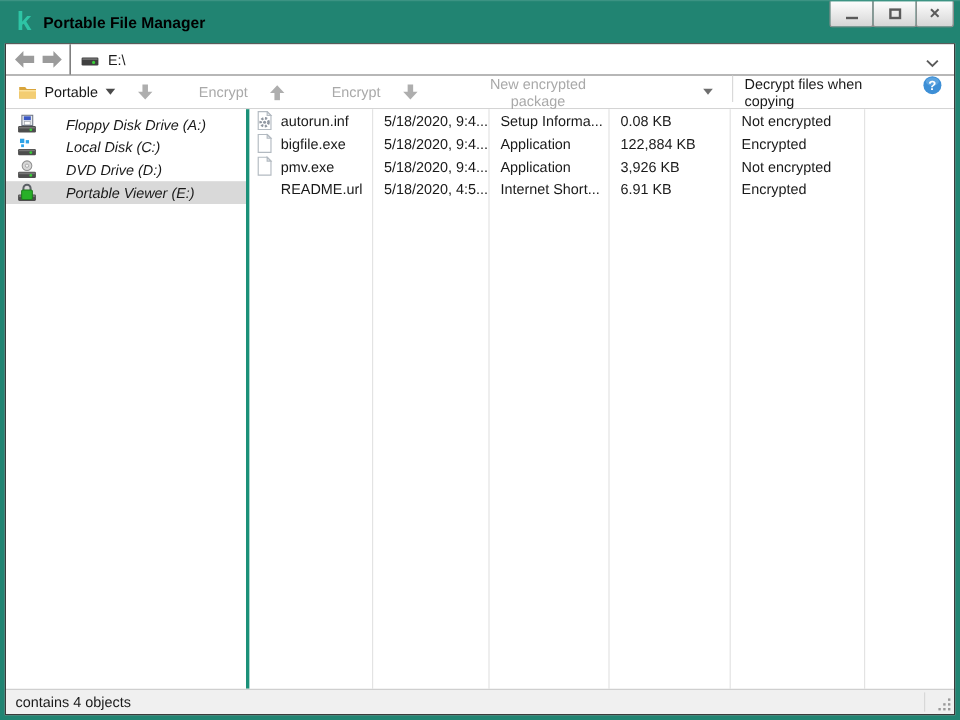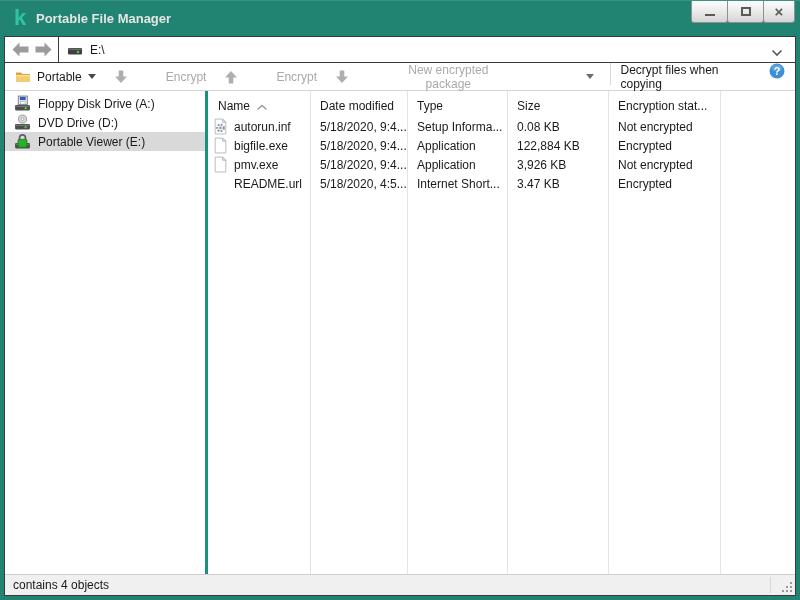--- a/index.html
+++ b/index.html
@@ -5,21 +5,21 @@
   * { margin:0; padding:0; box-sizing:border-box; }
   html,body { width:800px; height:600px; overflow:hidden; }
   body { font-family:"Liberation Sans","DejaVu Sans",sans-serif; font-size:12px; color:#1a1a1a; }
 
   .window { position:absolute; inset:0; background:#218472; }
 
   
   .titlebar { position:relative; height:36px; background:#218472; border-top:1px solid rgba(255,255,255,.12); }
   .logo { position:absolute; left:9px; top:4px; width:22px; height:26px;
           font-weight:bold; font-size:22px; line-height:26px; color:#2ec4a5; text-align:center; }
-  .title { position:absolute; left:36px; top:0; line-height:36px; color:#e5e5e5;
+  .title { position:absolute; left:36px; top:0; line-height:36px; color:#000000;
            font-weight:bold; font-size:13px; }
   .controls { position:absolute; top:0; right:5px; display:flex; }
   .winbtn { width:37px; height:22px; border:1px solid #8f8f8f; border-top:none; margin-left:-1px;
             background:linear-gradient(#fdfdfd,#e8e8e8 55%,#d5d5d5); border-radius:0 0 3px 3px;
             display:flex; align-items:center; justify-content:center; cursor:pointer; padding:0; }
   .winbtn:last-child { width:32px; }
   .glyph-min { width:10px; height:2px; background:#5a5a5a; margin-top:6px; }
   .glyph-max { width:10px; height:9px; border:2px solid #5a5a5a; }
   .glyph-close { color:#5a5a5a; font-size:15px; font-weight:bold; line-height:15px; }
 
@@ -46,21 +46,21 @@
            border-top:5px solid #4a4a4a; display:inline-block; }
   .caret.far { margin-left:38px; border-top-color:#6e6e6e; }
   .tool-right { margin-left:auto; display:flex; align-items:flex-start; }
   .vsep { width:1px; height:22px; background:#d9d9d9; margin-right:10px; }
   .tool-right .label { margin-right:10px; }
   .helpbtn { width:16px; height:16px; display:inline-flex; cursor:pointer; }
 
   
   .main { flex:1; display:flex; min-height:0; }
   .sidebar { width:200px; flex:none; padding-top:3px; background:#fff; }
-  .sideitem { height:19px; display:flex; align-items:center; gap:7px; padding-left:9px; cursor:pointer; }
+  .sideitem { height:19px; display:flex; align-items:center; gap:24px; padding-left:9px; cursor:pointer;font-style:italic; }
   .sideitem.sel { background:#d9d9d9; }
   .sideitem svg { flex:none; }
   .pane-sep { width:3px; flex:none; background:#1b9179; }
 
   .filelist { flex:1; position:relative; background:#fff; min-width:0; }
   .colline { position:absolute; top:0; bottom:0; width:1px; background:#e3e3e3; }
   .lheader { position:relative; display:grid; grid-template-columns:102px 97px 100px 101px 112px 1fr;
              height:26px; align-items:end; }
   .hcell { padding:0 0 4px 10px; cursor:pointer; position:relative; }
   .sortcaret { position:absolute; left:48px; top:1px; width:12px; height:7px; }
@@ -253,20 +253,26 @@
 
       <div class="sidebar">
         <div class="sideitem">
           <svg width="17" height="17">
               <use href="#floppy-drive-icon"></use>
             </svg>
           <span>Floppy Disk Drive (A:)</span>
         </div>
         <div class="sideitem">
           <svg width="17" height="17">
+              <use href="#local-disk-icon"></use>
+            </svg>
+          <span>Local Disk (C:)</span>
+        </div>
+        <div class="sideitem">
+          <svg width="17" height="17">
               <use href="#dvd-drive-icon"></use>
             </svg>
           <span>DVD Drive (D:)</span>
         </div>
         <div class="sideitem sel">
           <svg width="17" height="17">
               <use href="#locked-drive-icon"></use>
             </svg>
           <span>Portable Viewer (E:)</span>
         </div>
@@ -274,33 +280,20 @@
 
       <div class="pane-sep"></div>
 
       <div class="filelist">
         <span class="colline" style="left:102px"></span>
         <span class="colline" style="left:199px"></span>
         <span class="colline" style="left:299px"></span>
         <span class="colline" style="left:400px"></span>
         <span class="colline" style="left:512px"></span>
 
-        <div class="lheader">
-          <span class="hcell">
-            <span>Name</span>
-            <span class="sortcaret"><svg width="12" height="7">
-                  <use href="#chevron-up-small"></use>
-                </svg></span>
-          </span>
-          <span class="hcell">Date modified</span>
-          <span class="hcell">Type</span>
-          <span class="hcell">Size</span>
-          <span class="hcell">Encryption stat...</span>
-          <span class="hcell"></span>
-        </div>
 
         <div class="frow">
           <span class="cell name">
               <span class="ficon">
                 <svg width="17" height="17">
                   <use href="#setup-file-icon"></use>
                 </svg>
               </span>
               <span>autorun.inf</span>
             </span>
@@ -344,21 +337,21 @@
           <span class="cell name">
               <span class="ficon">
                 <svg width="17" height="17">
                   <use href="#blank-icon"></use>
                 </svg>
               </span>
               <span>README.url</span>
             </span>
           <span class="cell">5/18/2020, 4:5...</span>
           <span class="cell">Internet Short...</span>
-          <span class="cell">3.47 KB</span>
+          <span class="cell">6.91 KB</span>
           <span class="cell">Encrypted</span>
           <span class="cell"></span>
         </div>
       </div>
     </div>
 
     <div class="statusbar">
       <span>contains 4 objects</span>
       <span class="statussep"></span>
       <span class="grip">

